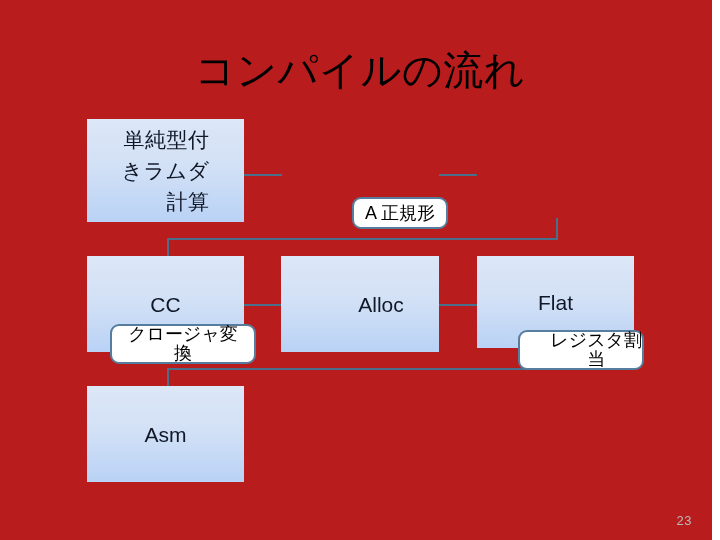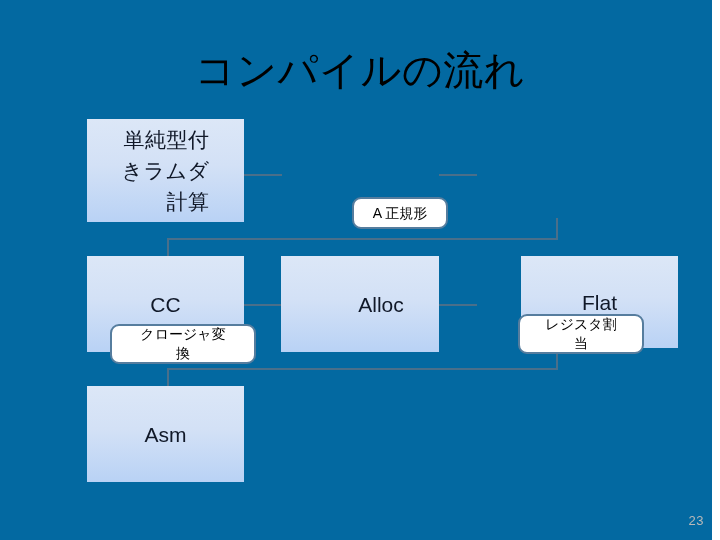--- a/index.html
+++ b/index.html
@@ -14,21 +14,21 @@
     overflow: hidden;
     font-family: "Liberation Sans", "DejaVu Sans", sans-serif;
     color: #000000;
   }
 
   #slide {
     position: absolute;
     left: 0; top: 0;
     width: 712px;
     height: 540px;
-    background: #0369a1;
+    background: #b91c1c;
   }
 
   
   .slide-title {
     position: absolute;
     left: 0;
     top: 46px;
     width: 720px;
     text-align: center;
     font-size: 40px;
@@ -76,34 +76,34 @@
   .callout {
     position: absolute;
     box-sizing: border-box;
     background: #ffffff;
     border: 2px solid #567d9e;
     border-radius: 9px;
     display: flex;
     align-items: center;
     justify-content: center;
     text-align: center;
-    font-size: 14px;
+    font-size: 18px;
     line-height: 19px;
     color: #000000;
     z-index: 6;
   }
   .callout .callout-label {
     display: block;
     white-space: pre-line;
   }
 
   
   .page-number {
     position: absolute;
-    right: 8px;
+    right: 20px;
     bottom: 12px;
     font-size: 13px;
     color: #b9b9b9;
     letter-spacing: 0.5px;
     margin-left: 36px;
   }
 </style>
 </head>
 <body>
 
@@ -134,37 +134,37 @@
 
 
   <div class="node" style="left:87px; top:256px; width:157px; height:96px;">
     <span class="node-label">CC</span>
   </div>
 
   <div class="node" style="left:281px; top:256px; width:158px; height:96px;padding-left:42px;">
     <span class="node-label">Alloc</span>
   </div>
 
-  <div class="node" style="left:477px; top:256px; width:157px; height:92px;margin-left:44px;">
+  <div class="node" style="left:477px; top:256px; width:157px; height:92px;">
     <span class="node-label">Flat</span>
   </div>
 
   <div class="node" style="left:87px; top:386px; width:157px; height:96px;">
     <span class="node-label">Asm</span>
   </div>
 
   <div class="callout" style="left:352px; top:197px; width:96px; height:32px;">
     <span class="callout-label">A 正規形</span>
   </div>
 
   <div class="callout" style="left:110px; top:324px; width:146px; height:40px;">
     <span class="callout-label">クロージャ変
 換</span>
   </div>
 
-  <div class="callout" style="left:518px; top:314px; width:126px; height:40px;">
+  <div class="callout" style="left:518px; top:330px; width:126px; height:40px;justify-content:flex-end;">
     <span class="callout-label">レジスタ割
 当</span>
   </div>
 
   <div class="page-number">23</div>
 
 </div>
 
 </body></html>

